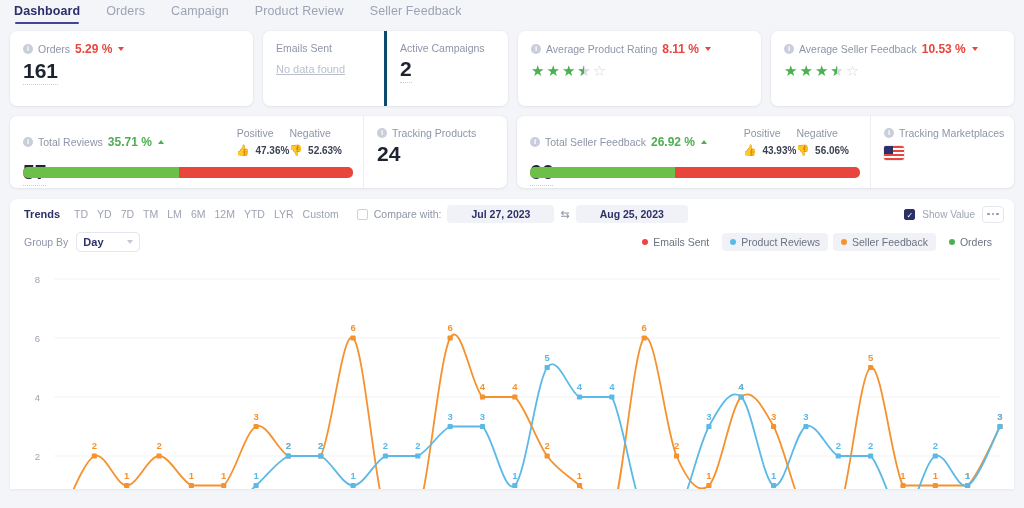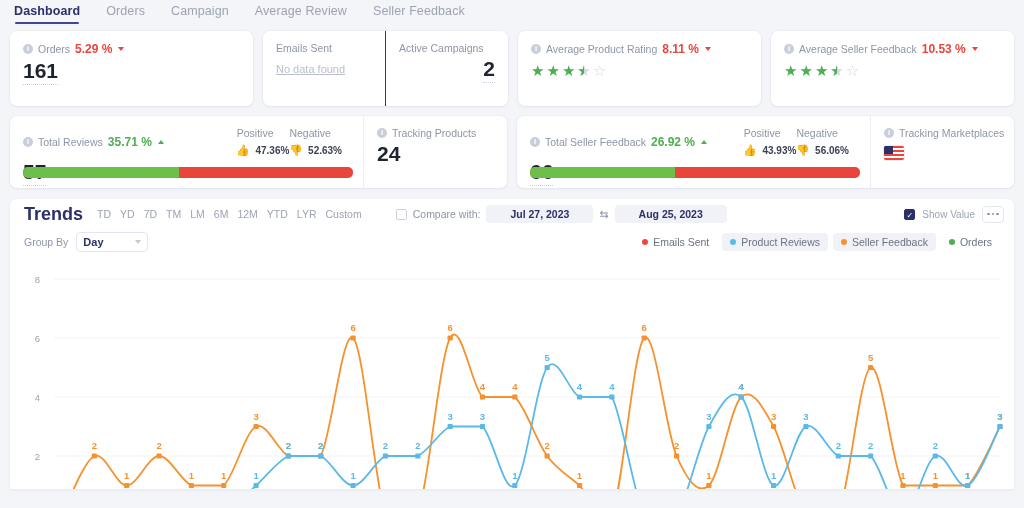--- a/index.html
+++ b/index.html
@@ -68,21 +68,21 @@
 
   .bignum {
     font-size: 21px; font-weight: bold; color: #1d2330;
     margin-top: 4px; display: inline-block;
     border-bottom: 1px dotted #c9cedb; padding-bottom: 2px;
     line-height: 22px;
   }
   .nodata { font-size: 11px; color: #b9bfcc; margin-top: 9px; text-decoration: underline; }
 
   .half { flex: 1; padding: 11px 13px 0 13px; }
-  .half + .half { border-left: 1px solid #0c4a6e; text-align: right; }
+  .half + .half { border-left: 3px solid #0c4a6e; }
 
   .stars { margin-top: 7px; display: flex; gap: 2px; }
   .star { font-size: 15px; line-height: 15px; color: #4caf50; }
   .star.empty { color: #d3d8e2; }
   .star.half-s {
     position: relative; color: #d3d8e2;
   }
   .star.half-s::before {
     content: "★"; position: absolute; left: 0; top: 0;
     width: 50%; overflow: hidden; color: #4caf50;
@@ -129,28 +129,28 @@
   .trends {
     margin: 11px 10px 0 10px; background: #fff;
     border-radius: 7px 7px 0 0; height: 290px;
     box-shadow: 0 1px 3px rgba(40,50,90,.07);
     position: relative; overflow: hidden;
   }
   .trends-top {
     display: flex; align-items: center; height: 30px;
     padding: 0 10px 0 14px; gap: 8px;
   }
-  .trends-title { font-size: 18px; font-weight: bold; color: #2b3068; }
+  .trends-title { font-size: 11px; font-weight: bold; color: #2b3068; }
   .range { display: flex; align-items: flex-start; gap: 9px; margin-left: 6px; }
   .range-item { font-size: 10.5px; color: #9da3b4; cursor: pointer; white-space: nowrap; }
   .range-item.active {
     color: #2b3068; font-weight: bold; border-bottom: 1.5px solid #3f4897;
     padding-bottom: 1px;
   }
-  .cmp { display: flex; align-items: center; gap: 6px; margin-left: 26px; }
+  .cmp { display: flex; align-items: center; gap: 6px; margin-left: 10px; }
   .chk {
     width: 11px; height: 11px; border-radius: 2px; border: 1px solid #ccd1dd;
     background: #fff; flex: none;
   }
   .chk.on {
     background: #2b3068; border-color: #2b3068; color: #fff;
     font-size: 8px; line-height: 11px; text-align: center;
   }
   .cmp-label { font-size: 10.5px; color: #8e95a8; }
   .datebox {
@@ -166,21 +166,21 @@
     display: flex; align-items: center; justify-content: center; gap: 2px;
     cursor: pointer;
   }
   .kdot { width: 2.5px; height: 2.5px; border-radius: 50%; background: #8e95a8; }
 
   .trends-second {
     display: flex; align-items: center; height: 26px; padding: 0 10px 0 14px;
   }
   .groupby { font-size: 10.5px; color: #8e95a8; margin-right: 8px; }
   .select {
-    width: 72px; height: 20px; border: 1px solid #e3e6ee; border-radius: 4px;
+    width: 64px; height: 20px; border: 1px solid #e3e6ee; border-radius: 4px;
     display: flex; align-items: center; padding: 0 6px;
     font-size: 11px; color: #2b3068; font-weight: bold; cursor: pointer;
   }
   .chev {
     margin-left: auto; width: 0; height: 0;
     border-left: 3.5px solid transparent; border-right: 3.5px solid transparent;
     border-top: 4px solid #c3c8d6;
   }
   .legend { margin-left: auto; display: flex; gap: 5px; padding-right: 4px; }
   .leg-item {
@@ -196,21 +196,21 @@
 </style>
 </head>
 <body>
 
 <div class="page">
 
   <div class="navbar">
     <div class="nav-tab active">Dashboard</div>
     <div class="nav-tab">Orders</div>
     <div class="nav-tab">Campaign</div>
-    <div class="nav-tab">Average Review</div>
+    <div class="nav-tab">Product Review</div>
     <div class="nav-tab">Seller Feedback</div>
   </div>
 
   <div class="row row1">
 
     <div class="card card-a">
       <div class="pad">
         <div class="klabel">
           <span class="info-icon">i</span>
           <span>Orders</span>

